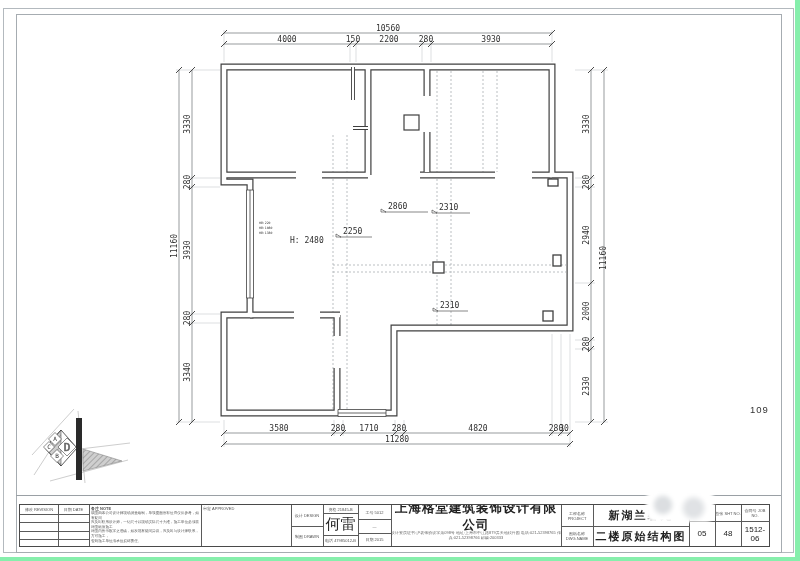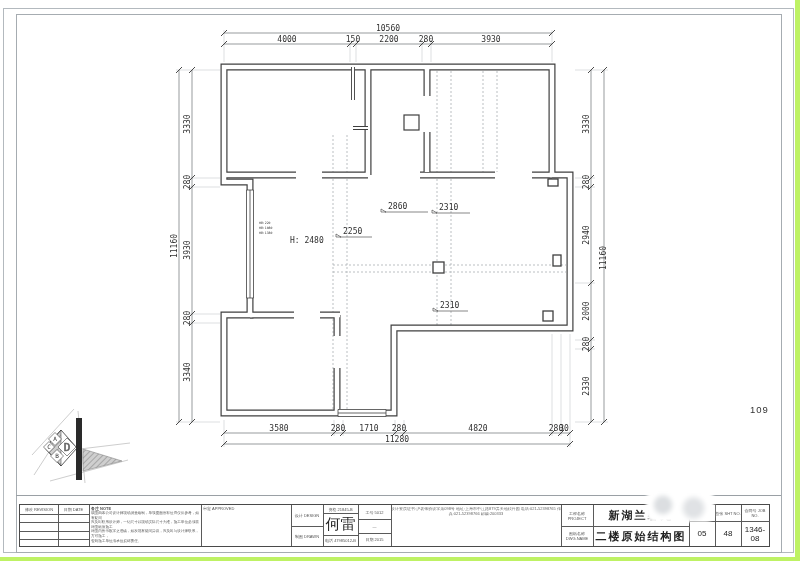--- a/index.html
+++ b/index.html
@@ -1,16 +1,16 @@
 <!DOCTYPE html>
 <html><head>
 <meta charset="utf-8">
 <style>
   html,body{margin:0;padding:0;background:#dfe3e6;}
-  #stage{position:relative;width:800px;height:561px;background:#bef264;overflow:hidden;
+  #stage{position:relative;width:800px;height:561px;background:#86efac;overflow:hidden;
          font-family:"Liberation Sans",sans-serif;}
   #paper{position:absolute;left:0;top:0;width:795px;height:557px;background:#ffffff;}
   .frame{position:absolute;border:1px solid #b3b9be;}
   #frame-outer{left:3px;top:8px;width:789px;height:543px;}
   #frame-inner{left:16px;top:14px;width:764px;height:537px;border-color:#a6acb1;}
   #planSvg{position:absolute;left:0;top:0;}
   #logoSvg{position:absolute;left:30px;top:403px;}
   
   #tb-topline{position:absolute;left:16px;top:495px;width:765px;height:0;border-top:1px solid #9aa0a5;}
   #tb{position:absolute;left:19px;top:504px;width:751px;height:43px;border:1px solid #4a4a4a;box-sizing:border-box;}
@@ -330,32 +330,35 @@
     <div class="cell tiny ctr" style="left:271px;top:0;width:32px;height:21px;">设计 DESIGN</div>
     <div class="cell tiny ctr" style="left:271px;top:21px;width:32px;height:20px;">制图 DRAWN</div>
     <div class="cell tiny ctr" style="left:303px;top:0;width:35px;height:8px;">资格 21845-B</div>
     <div class="cell ctr" style="left:303px;top:8px;width:35px;height:22px;font-size:15px;color:#222;">何雷</div>
     <div class="cell tiny ctr" style="left:303px;top:30px;width:35px;height:11px;">电话 47985012-B</div>
     <div class="cell tiny ctr" style="left:338px;top:0;width:33px;height:14px;">工号 5012</div>
     <div class="cell tiny ctr" style="left:338px;top:14px;width:33px;height:14px;">—</div>
     <div class="cell tiny ctr" style="left:338px;top:28px;width:33px;height:13px;">日期 2015</div>
 
     <div class="cell" style="left:371px;top:0;width:170px;height:41px;">
+      <div class="ctr" style="width:100%;height:24px;">
+          <span id="company-name">上海格堂建筑装饰设计有限公司</span>
+        </div>
       <div class="ctr" style="width:100%;height:12px;">
           <span id="company-sub">设计资质证书:沪装饰协设字第098号 地址:上海市中江路879弄天地软件园 电话:021-52398765 传真:021-52398766 邮编:200333</span>
         </div>
     </div>
 
     <div class="cell tiny ctr" style="left:541px;top:0;width:32px;height:21px;">工程名称 PROJECT</div>
     <div class="cell tiny ctr" style="left:541px;top:21px;width:32px;height:20px;">图纸名称 DWG.NAME</div>
     <div class="cell ctr big-val" style="left:573px;top:0;width:96px;height:21px;">新湖兰馨苑</div>
     <div class="cell ctr big-val" style="left:573px;top:21px;width:96px;height:20px;text-align:right;">二楼原始结构图</div>
 
     <div class="cell tiny ctr" style="left:669px;top:0;width:26px;height:16px;">图序 DWG NO.</div>
     <div class="cell ctr num-val" style="left:669px;top:16px;width:26px;height:25px;">05</div>
     <div class="cell tiny ctr" style="left:695px;top:0;width:26px;height:16px;">总张 SHT NO.</div>
     <div class="cell ctr num-val" style="left:695px;top:16px;width:26px;height:25px;">48</div>
     <div class="cell tiny ctr" style="left:721px;top:0;width:28px;height:16px;">合同号 JOB NO.</div>
-    <div class="cell ctr num-val" style="left:721px;top:16px;width:28px;height:25px;">1346-08</div>
+    <div class="cell ctr num-val" style="left:721px;top:16px;width:28px;height:25px;">1512-06</div>
   </div>
 
   <div id="blob"></div>
 </div>
 
 </body></html>

